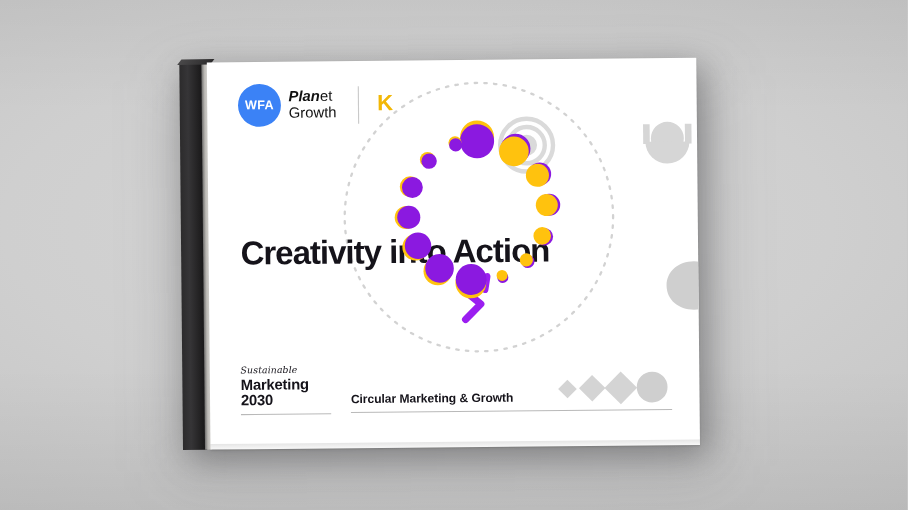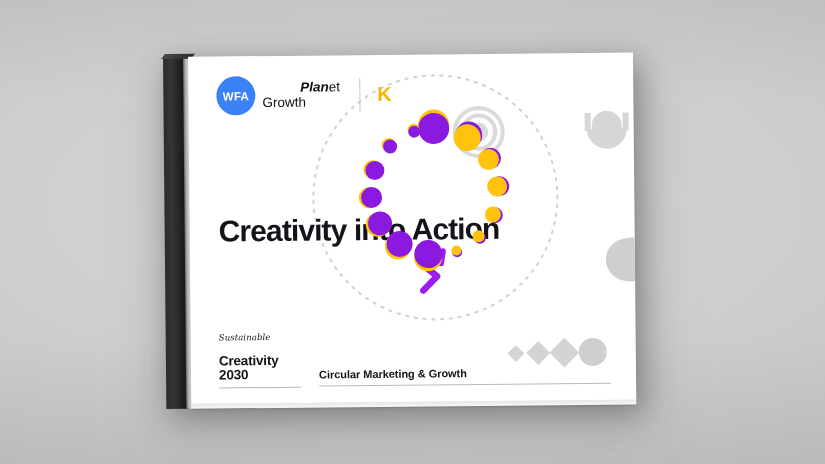--- a/index.html
+++ b/index.html
@@ -77,21 +77,21 @@
     flex:none;
     text-align:right;
   }
   .wfa-badge span{
     color:#fff;font-weight:bold;font-size:11.5px;letter-spacing:.2px;
     font-family:"Liberation Sans", sans-serif;
   }
   .pledge{
     margin-left:7px;line-height:1.04;color:#111;
   }
-  .pledge .l1{font-size:13.5px;font-weight:bold;margin-left:38px;}
+  .pledge .l1{font-size:13.5px;font-weight:bold;}
   .pledge .l1 i{font-style:italic;font-weight:bold;}
   .pledge .l1 em{font-style:normal;font-weight:normal;}
   .pledge .l2{font-size:13.5px;font-weight:normal;}
   .divider-v{
     width:1px;height:34px;background:#c9c9c9;margin:0 17px 0 19px;
   }
   .kantar{
     font-size:20px;font-weight:bold;letter-spacing:.6px;color:#111;
     font-family:"Liberation Sans", sans-serif;
     display:flex;align-items:baseline;
@@ -115,21 +115,21 @@
 
   
   #footer{
     position:absolute;left:28px;top:277px;width:392px;
     display:flex;align-items:flex-end;
   }
   #sm2030{width:92px;flex:none;}
   #sm2030 .script{
     font-family:"DejaVu Serif", serif;
     font-style:italic;font-size:8.5px;color:#15131a;
-    letter-spacing:.1px;line-height:1;margin-bottom:12px;
+    letter-spacing:.1px;line-height:1;margin-bottom:1px;
   }
   #sm2030 .big{
     font-size:13.5px;font-weight:bold;color:#15131a;line-height:1.08;
     letter-spacing:-.2px;
   }
   #sm2030 .rule{
     height:1px;background:#b9b9b9;margin-top:4px;width:82px;
   }
   #sub{
     flex:1;margin-left:8px;padding-bottom:1px;
@@ -233,21 +233,21 @@
         <circle cx="185.80" cy="115.45" r="9.50" fill="#8b19e0"></circle>
         <circle cx="199.85" cy="90.24" r="7.00" fill="#ffc20e"></circle>
         <circle cx="201.24" cy="91.68" r="7.00" fill="#8b19e0"></circle>
         <circle cx="224.91" cy="75.18" r="6.00" fill="#ffc20e"></circle>
         <circle cx="225.53" cy="77.08" r="6.00" fill="#8b19e0"></circle>
       </svg>
 
     <div id="footer">
       <div id="sm2030">
         <div class="script">Sustainable</div>
-        <div class="big">Creativity</div>
+        <div class="big">Marketing</div>
         <div class="big">2030</div>
         <div class="rule"></div>
       </div>
       <div id="sub">
         <div class="txt">Circular Marketing &amp; Growth</div>
         <div class="rule"></div>
       </div>
     </div>
 
   </div>

